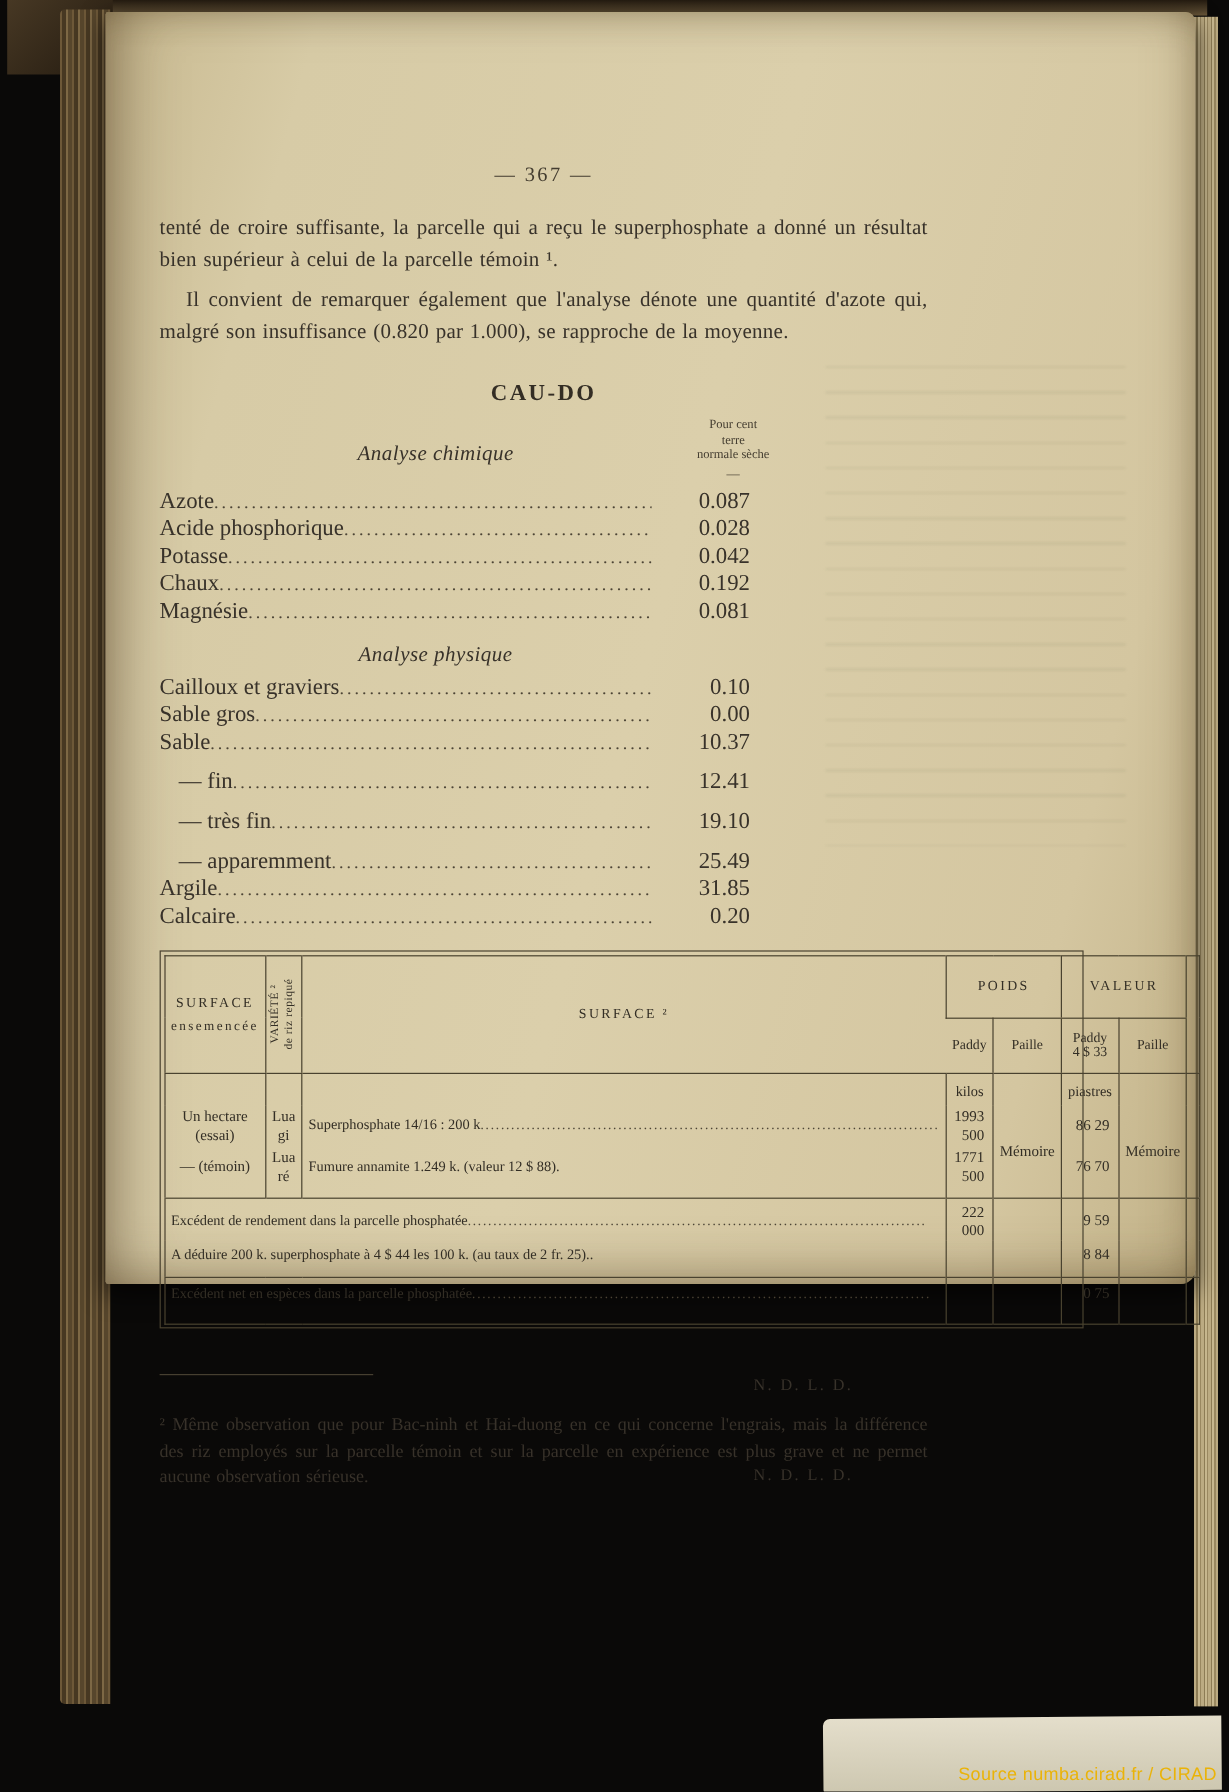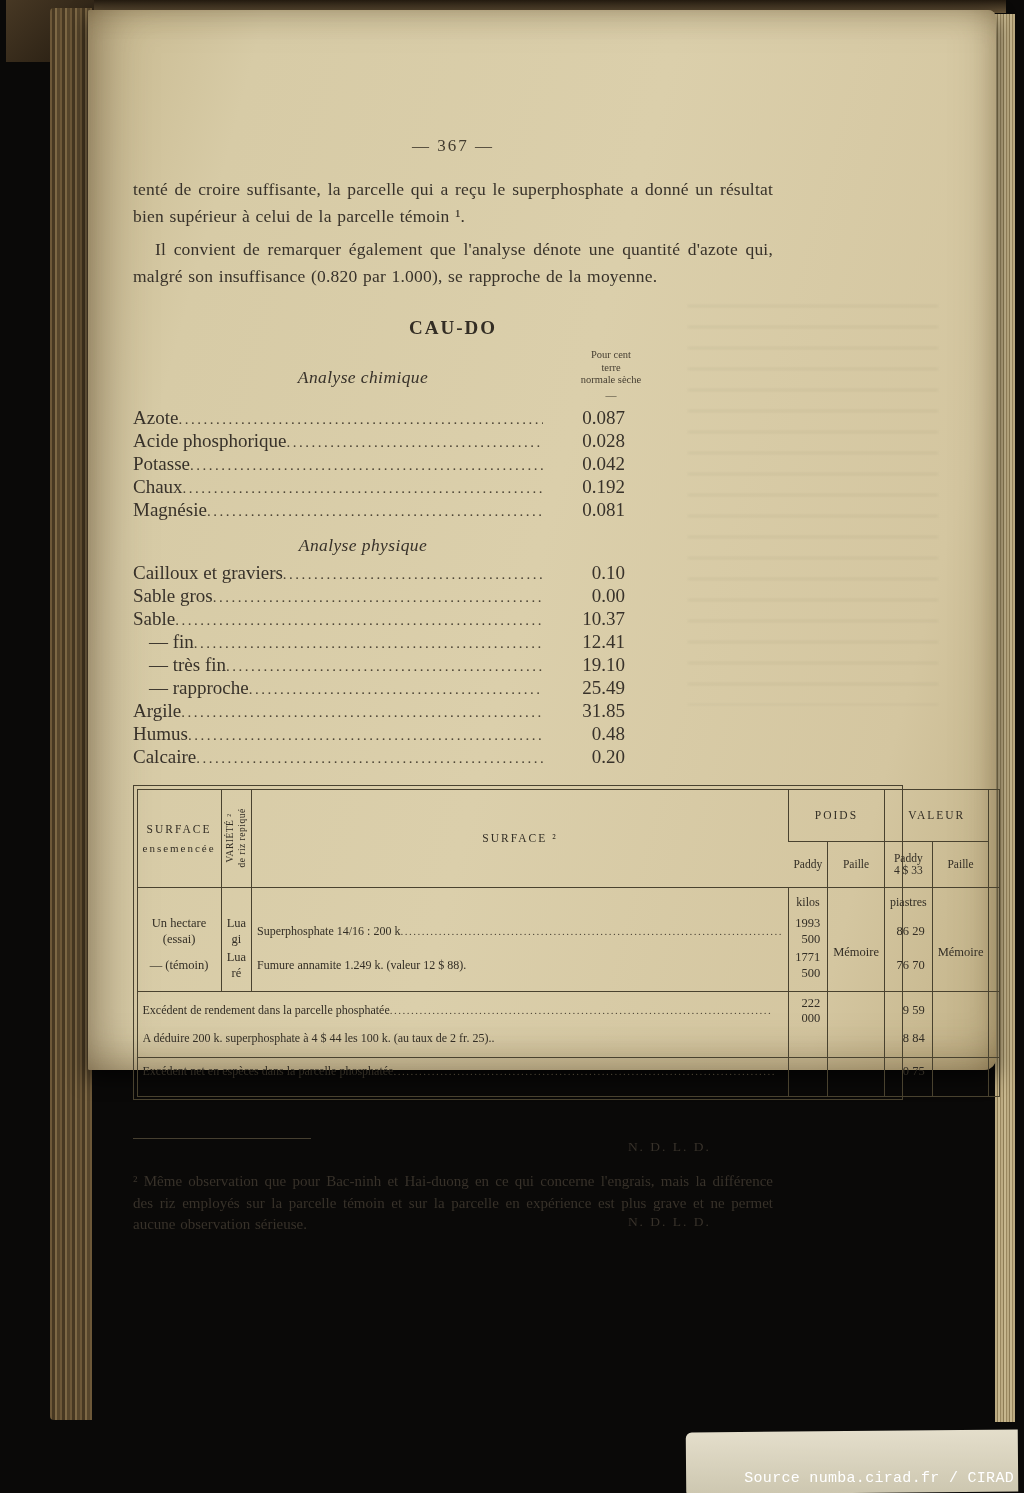--- a/index.html
+++ b/index.html
@@ -18,21 +18,21 @@
   .cover-corner { position:absolute; left:6px; top:0; width:88px; height:62px;
     background: linear-gradient(135deg,#473824,#241b10); border-radius:0 0 6px 0; }
   .left-binding { position:absolute; left:50px; top:8px; width:42px; height:1412px;
     background: repeating-linear-gradient(90deg,#6d5838 0 2px,#473822 2px 5px,#7d6845 5px 7px,#57462c 7px 10px);
     border-radius: 4px 0 0 4px; }
   .page-stack { position:absolute; left:995px; top:14px; width:20px; height:1408px;
     background: repeating-linear-gradient(90deg,#bcab82 0 2px,#8d7c55 2px 3px,#c7b78e 3px 5px,#9a8860 5px 6px); }
   .bottom-paper { position:absolute; left:686px; top:1431px; width:332px; height:62px;
     background: linear-gradient(#e4decb, #cdc7b0); border-radius:6px 0 0 3px; transform: rotate(-0.5deg); }
   .credit { position:absolute; right:10px; bottom:6px;
-    font-family:Liberation Mono, monospace; font-size:15px; color:#ffffff; letter-spacing:.3px; }
+    font-family:Liberation Sans, sans-serif; font-size:15px; color:#eab308; letter-spacing:.3px; }
 
   
   .page { position:absolute; left:88px; top:10px; width:908px; height:1060px;
     background: linear-gradient(105deg,#c8b990 0%, #d7cba6 15%, #dbcfab 50%, #d4c6a0 84%, #c2b288 100%);
     box-shadow: inset 30px 0 55px -24px rgba(70,50,25,.55),
                 inset -20px 0 40px -20px rgba(105,85,50,.5),
                 inset 0 -35px 45px -28px rgba(95,75,40,.35),
                 inset 0 18px 30px -22px rgba(95,75,40,.35),
                 0 8px 20px rgba(0,0,0,.65);
     border-radius: 2px 8px 12px 2px; }
@@ -56,21 +56,21 @@
   .sect-title { width:460px; text-align:center; font-style:italic; font-size:17.5px;
     letter-spacing:.4px; color:#38322a; margin-bottom:13px; }
   .sect-title.solo { margin-top:13px; margin-bottom:4px; }
   .unit-block { width:120px; margin-left:-42px; text-align:center;
     font-size:10.5px; line-height:12.5px; color:#453e31; }
   .unit-dash { margin-top:2px; font-size:11px; }
 
   .analysis { width:500px; margin-top:6px; }
   .arow { display:flex; align-items:baseline; font-size:19px; line-height:21px; color:#38322a; }
   .arow .lbl { white-space:nowrap; }
-  .arow.indent .lbl { padding-left:16px; }
+  .arow.indent .lbl { padding-left:16px;margin-top:10px; }
   .arow .dots { flex:1; overflow:hidden; white-space:nowrap; color:#4c4435; }
   .arow .dots::after { content:"....................................................................................................."; letter-spacing:2.5px; font-size:15px; }
   .arow .val { flex:none; width:90px; text-align:right; padding-right:8px; }
 
   
   .tablewrap { margin-top:16px; width:770px; border:1.5px solid #49422f; padding:2.5px;
     background: transparent; }
   table.maintable { width:100%; border-collapse:collapse; border:1px solid #49422f;
     font-size:12.5px; color:#332e25; }
   .maintable th, .maintable td { border-left:1px solid #49422f; padding:1px 5px;
@@ -192,33 +192,28 @@
           <span class="lbl">— fin</span>
           <span class="dots"></span>
           <span class="val">12.41</span>
         </div>
       <div class="arow indent">
           <span class="lbl">— très fin</span>
           <span class="dots"></span>
           <span class="val">19.10</span>
         </div>
       <div class="arow indent">
-          <span class="lbl">— rapproche</span>
+          <span class="lbl">— apparemment</span>
           <span class="dots"></span>
           <span class="val">25.49</span>
         </div>
       <div class="arow">
           <span class="lbl">Argile</span>
           <span class="dots"></span>
           <span class="val">31.85</span>
-        </div>
-      <div class="arow">
-          <span class="lbl">Humus</span>
-          <span class="dots"></span>
-          <span class="val">0.48</span>
         </div>
       <div class="arow">
           <span class="lbl">Calcaire</span>
           <span class="dots"></span>
           <span class="val">0.20</span>
         </div>
     </div>
 
     <div class="tablewrap">
       <table class="maintable">

